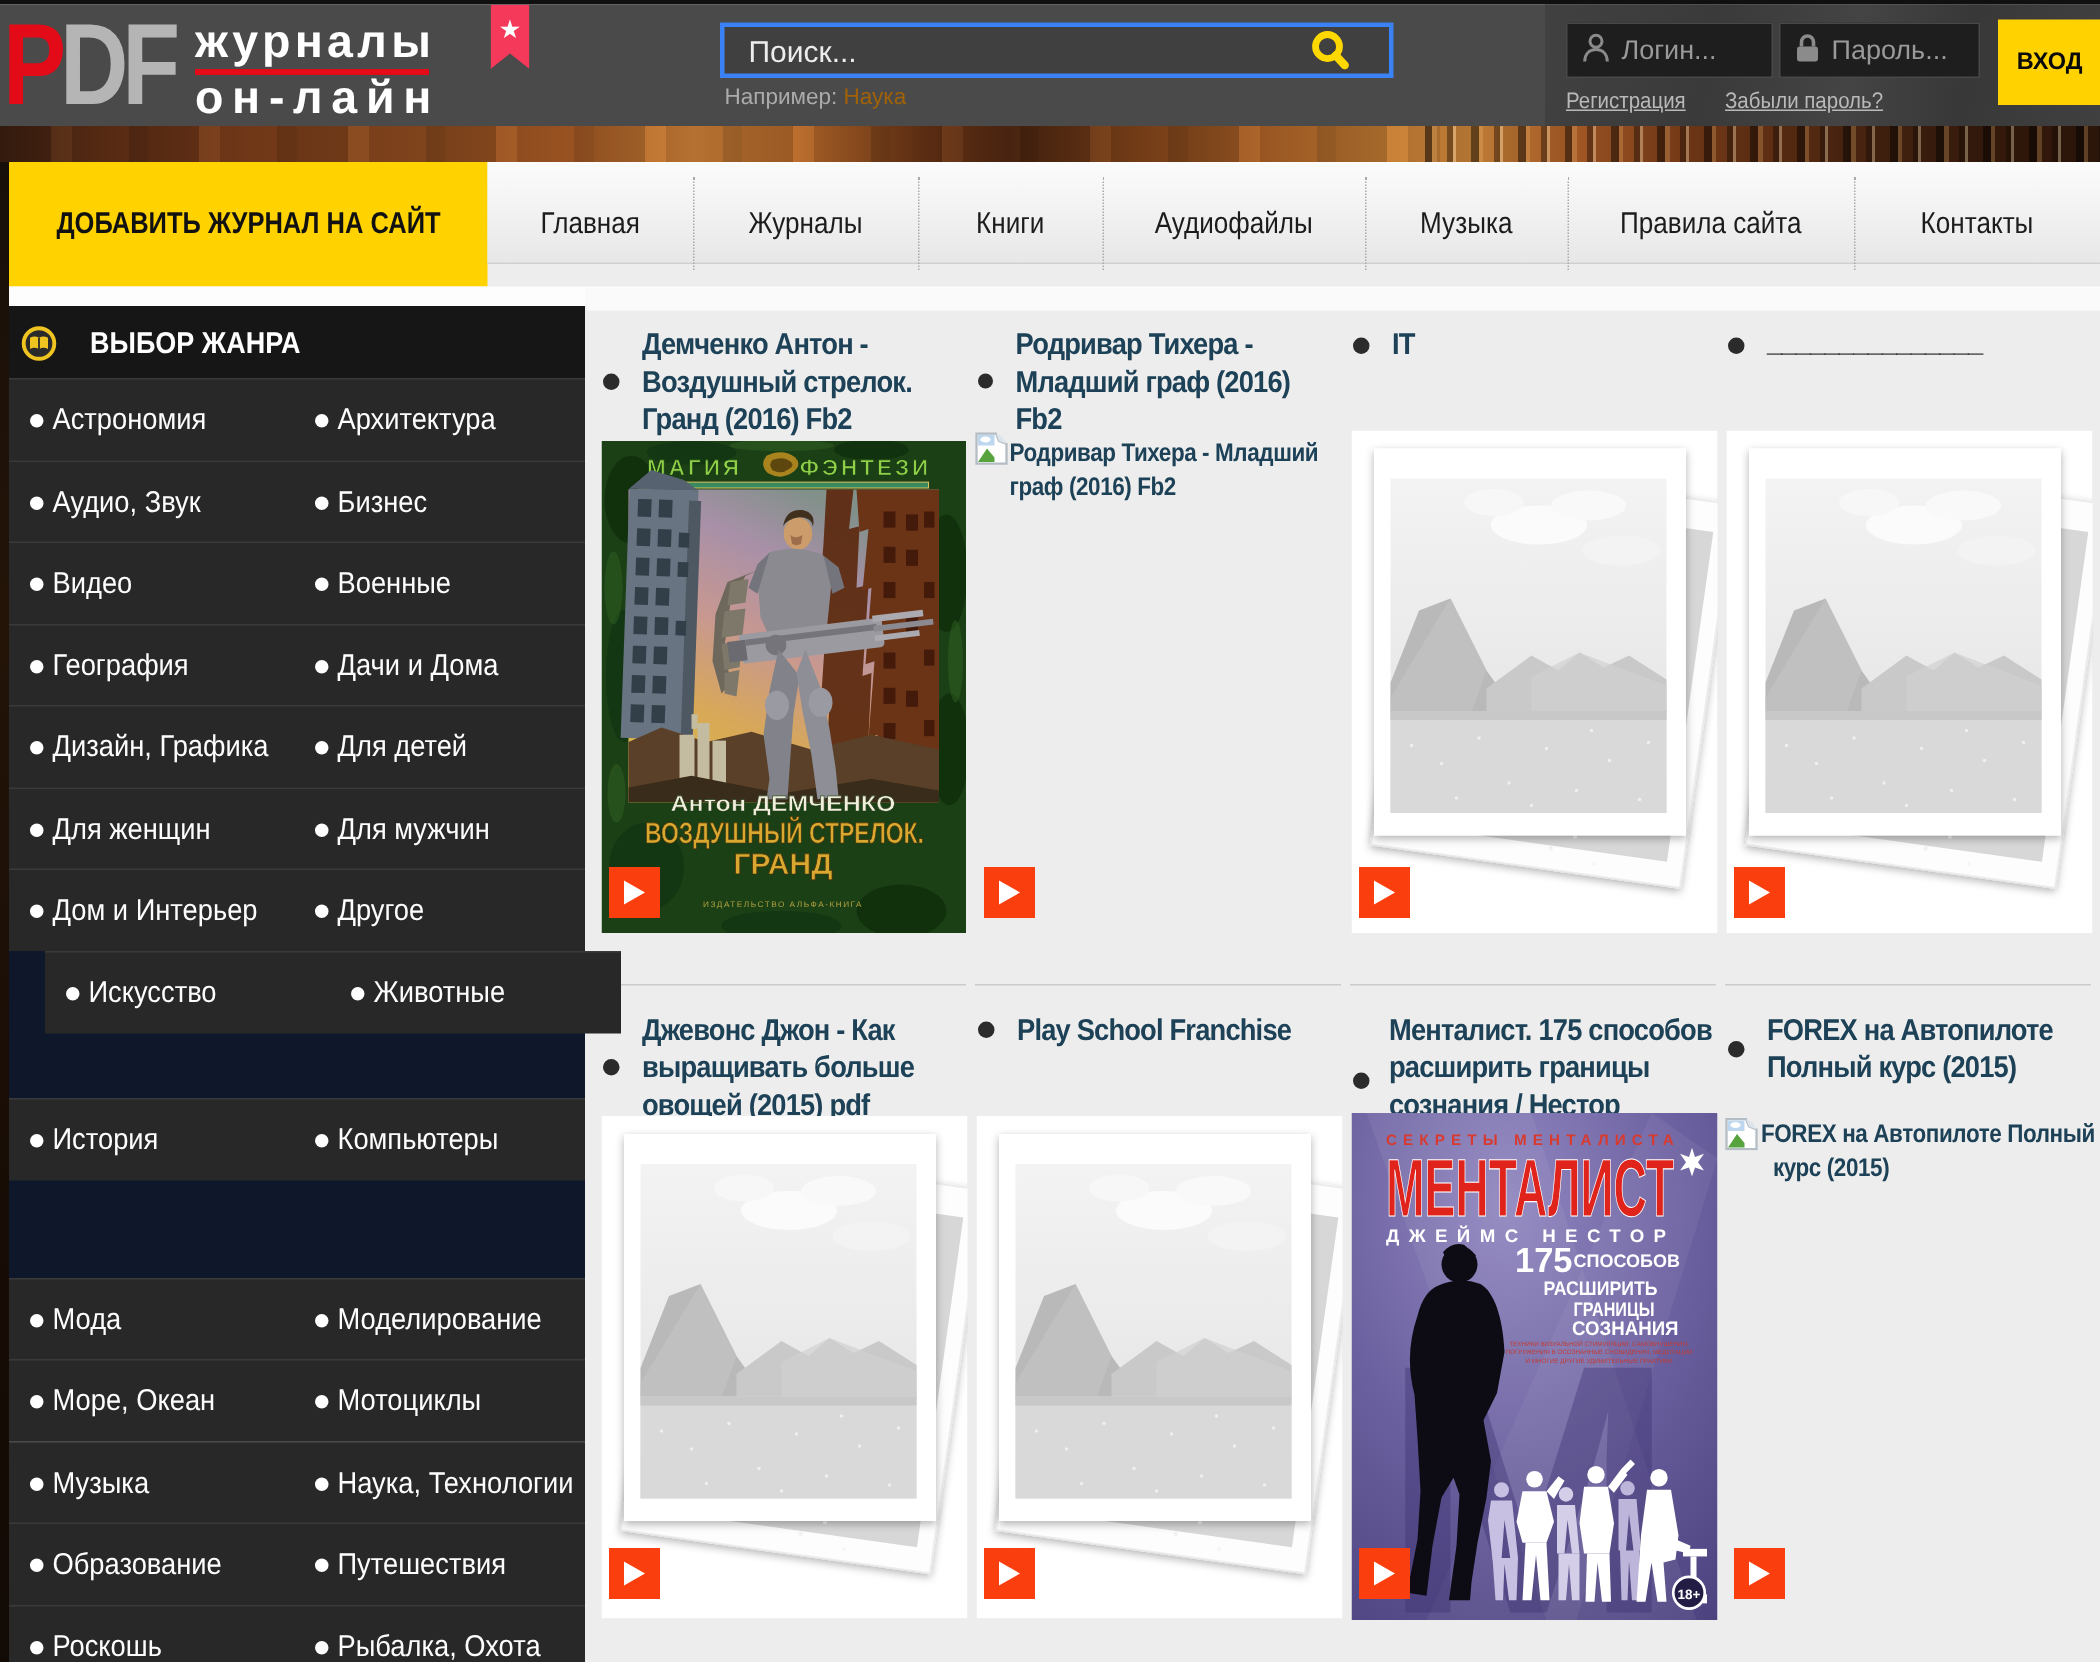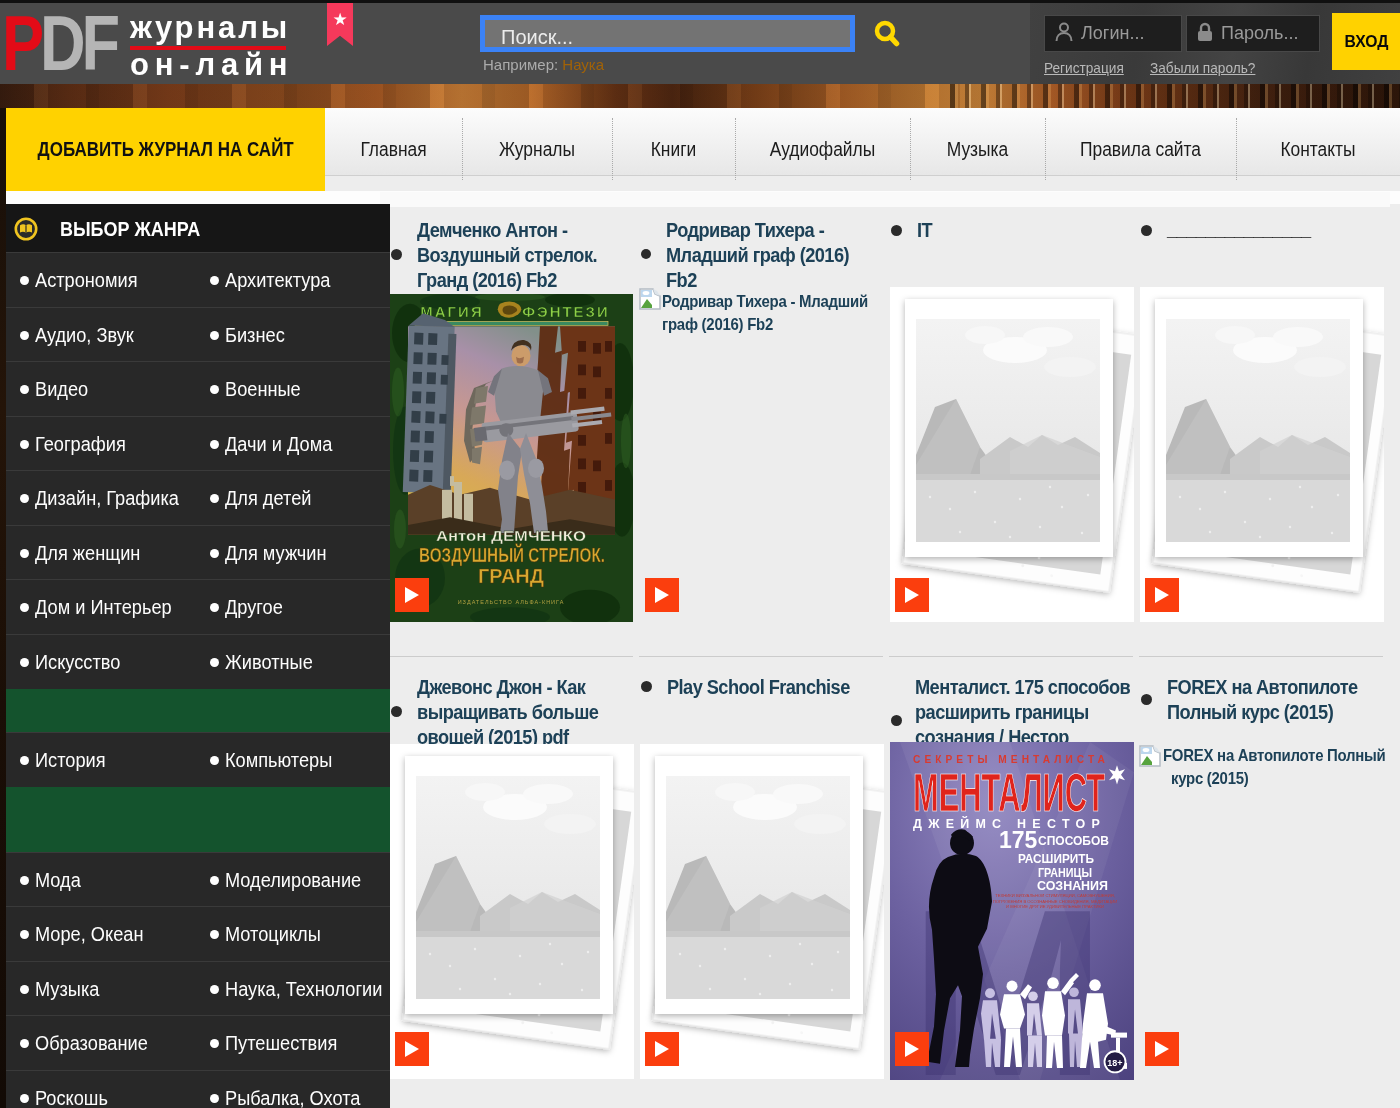--- a/index.html
+++ b/index.html
@@ -9,21 +9,21 @@
 
 #topline{left:0;top:0;width:1400px;height:3px;background:#101010}
 #header{left:0;top:3px;width:1400px;height:81px;background:#4a4a4a}
 #logo-pdf{left:2px;top:-1px;font-weight:bold;font-size:77px;letter-spacing:-5px;color:#b5b5b5;transform:scaleX(0.82);transform-origin:0 0}
 #logo-pdf .p{color:#e30b17}
 #logo-t1{left:130px;top:10px;font-weight:bold;font-size:31px;color:#fff;letter-spacing:2.9px}
 #logo-line{left:130px;top:46px;width:156px;height:3.5px;background:#e30b17}
 #logo-t2{left:130px;top:47px;font-weight:bold;font-size:31px;color:#fff;letter-spacing:5.8px}
 #ribbon{left:327px;top:3px;width:26px;height:43px;background:#f5395b;clip-path:polygon(0 0,100% 0,100% 100%,50% 76%,0 100%)}
 #ribbon .st{position:absolute;left:0;top:6px;width:26px;text-align:center;color:#fff;font-size:17px}
-#search{left:480px;top:15px;width:375px;height:37px;background:#737373;border:5px solid #3b82f6;color:#ececec;font-size:20px;line-height:35px;padding-left:16px}
+#search{left:480px;top:15px;width:449px;height:37px;background:#404040;border:3px solid #3b82f6;color:#ececec;font-size:20px;line-height:35px;padding-left:16px}
 #hint{left:483px;top:56px;font-size:15px;color:#ababab}
 #hint b{color:#a16207;font-weight:normal}
 #loginpanel{left:1030px;top:3px;width:370px;height:81px;background:linear-gradient(100deg,#414141 0%,#3a3a3a 30%,#444 55%,#383838 75%,#404040 100%)}
 .linput{top:12px;height:37px;background:#1e1e1e;border:1px solid #484848;color:#9a9a9a;font-size:18px;line-height:35px}
 #login{left:14px;width:138px}
 #passw{left:156px;width:134px}
 .licon{display:inline-block;vertical-align:middle;margin:0 8px 4px 10px}
 .llink{top:56px;color:#b9b9b9;font-size:15px;text-decoration:underline;transform:scaleX(0.91);transform-origin:0 0}
 #vhod{left:302px;top:10px;width:68px;height:57px;background:#ffd200;color:#0a0a0a;font-weight:bold;font-size:16px;text-align:center;line-height:57px}
 #vhod span{display:inline-block;transform:scaleX(0.98)}
@@ -34,31 +34,31 @@
 #bgstrip3{left:0;top:84px;width:960px;height:24px;background:repeating-linear-gradient(90deg, rgba(20,10,4,0.18) 0 34px, rgba(220,160,90,0.08) 34px 48px, rgba(60,30,12,0.15) 48px 86px, rgba(10,5,2,0.22) 86px 99px)}
 #leftedge{left:0;top:108px;width:6px;height:1000px;background:linear-gradient(#170f09,#241408 30%,#1a0e06 60%,#120a05)}
 
 #navyellow{left:6px;top:108px;width:319px;height:83px;background:#ffd200;color:#111;font-weight:bold;font-size:20px;text-align:center;line-height:83px}
 #navyellow span{display:inline-block;transform:scaleX(0.85)}
 #navbar{left:325px;top:108px;width:1075px;height:68px;background:linear-gradient(#fcfcfc,#e7e7e7);border-bottom:1px solid #cfcfcf}
 .navitem{position:absolute;top:0;height:82px;line-height:82px;text-align:center;color:#1c1c1c;font-size:20px;transform:scaleX(0.87)}
 .navsep{position:absolute;top:10px;height:62px;width:0;border-left:1px dotted #aaa}
 #whiteband{left:6px;top:191px;width:1394px;height:13px;background:#fdfdfd}
 
-#sidebar{left:6px;top:204px;width:384px;height:707px;background:#14532d}
+#sidebar{left:6px;top:204px;width:384px;height:707px;background:#0f172a}
 #sbhead{left:0;top:0;width:384px;height:48px;background:#161616}
 #sbicon{left:8px;top:13px;width:24px;height:24px}
 #sbtitle{left:54px;top:14px;color:#fff;font-weight:bold;font-size:20px;transform:scaleX(0.9);transform-origin:0 0}
 .sbrow{position:absolute;left:0;width:384px;height:55px;border-top:1px solid #3a3a3a;background:#282828}
 .sbrow .b1{position:absolute;left:14px;top:23px;width:9px;height:9px;border-radius:50%;background:#fff}
 .sbrow .b2{position:absolute;left:204px;top:23px;width:9px;height:9px;border-radius:50%;background:#fff}
 .sbrow .t1{position:absolute;left:29px;top:16px;color:#fdfdfd;font-size:20px;white-space:nowrap;transform:scaleX(0.91);transform-origin:0 0}
 .sbrow .t2{position:absolute;left:219px;top:16px;color:#fdfdfd;font-size:20px;white-space:nowrap;transform:scaleX(0.91);transform-origin:0 0}
 
-#content{left:380px;top:192px;width:1010px;height:813px;background:#ededed}
+#content{left:391px;top:192px;width:1010px;height:813px;background:#ededed}
 #ctopband{left:0;top:0;width:1010px;height:15px;background:#fafafa}
 .title{position:absolute;color:#1d4157;font-size:20px;line-height:25px;transform:scaleX(0.91);transform-origin:0 0;white-space:nowrap;font-weight:bold;letter-spacing:-0.6px}
 .alt{position:absolute;color:#1d4157;font-size:17px;line-height:23px;transform:scaleX(0.88);transform-origin:0 0;white-space:nowrap;font-weight:bold;letter-spacing:-0.3px}
 .cbullet{position:absolute;width:11px;height:11px;border-radius:50%;background:#2b2b2b}
 .csep{position:absolute;width:244px;height:1px;background:#ccc}
 .play{position:absolute;width:34px;height:34px;background:#fb3e0e}
 .play:after{content:"";position:absolute;left:10px;top:8.5px;border-left:14px solid #fff;border-top:8.5px solid transparent;border-bottom:8.5px solid transparent}
 .imgbox{position:absolute;width:244px;height:335px}
 </style>
 </head>
@@ -392,21 +392,21 @@
       <span class="t1">Для женщин</span>
       <span class="b2"></span>
       <span class="t2">Для мужчин</span>
     </div>
     <div class="sbrow" style="top: 375px;">
       <span class="b1"></span>
       <span class="t1">Дом и Интерьер</span>
       <span class="b2"></span>
       <span class="t2">Другое</span>
     </div>
-    <div class="sbrow" style="top: 429.5px;">
+    <div class="sbrow" style="top: 429.5px; margin-left: 24px;">
       <span class="b1"></span>
       <span class="t1">Искусство</span>
       <span class="b2"></span>
       <span class="t2">Животные</span>
     </div>
     <div class="sbrow" style="top: 528px;">
       <span class="b1"></span>
       <span class="t1">История</span>
       <span class="b2"></span>
       <span class="t2">Компьютеры</span>

